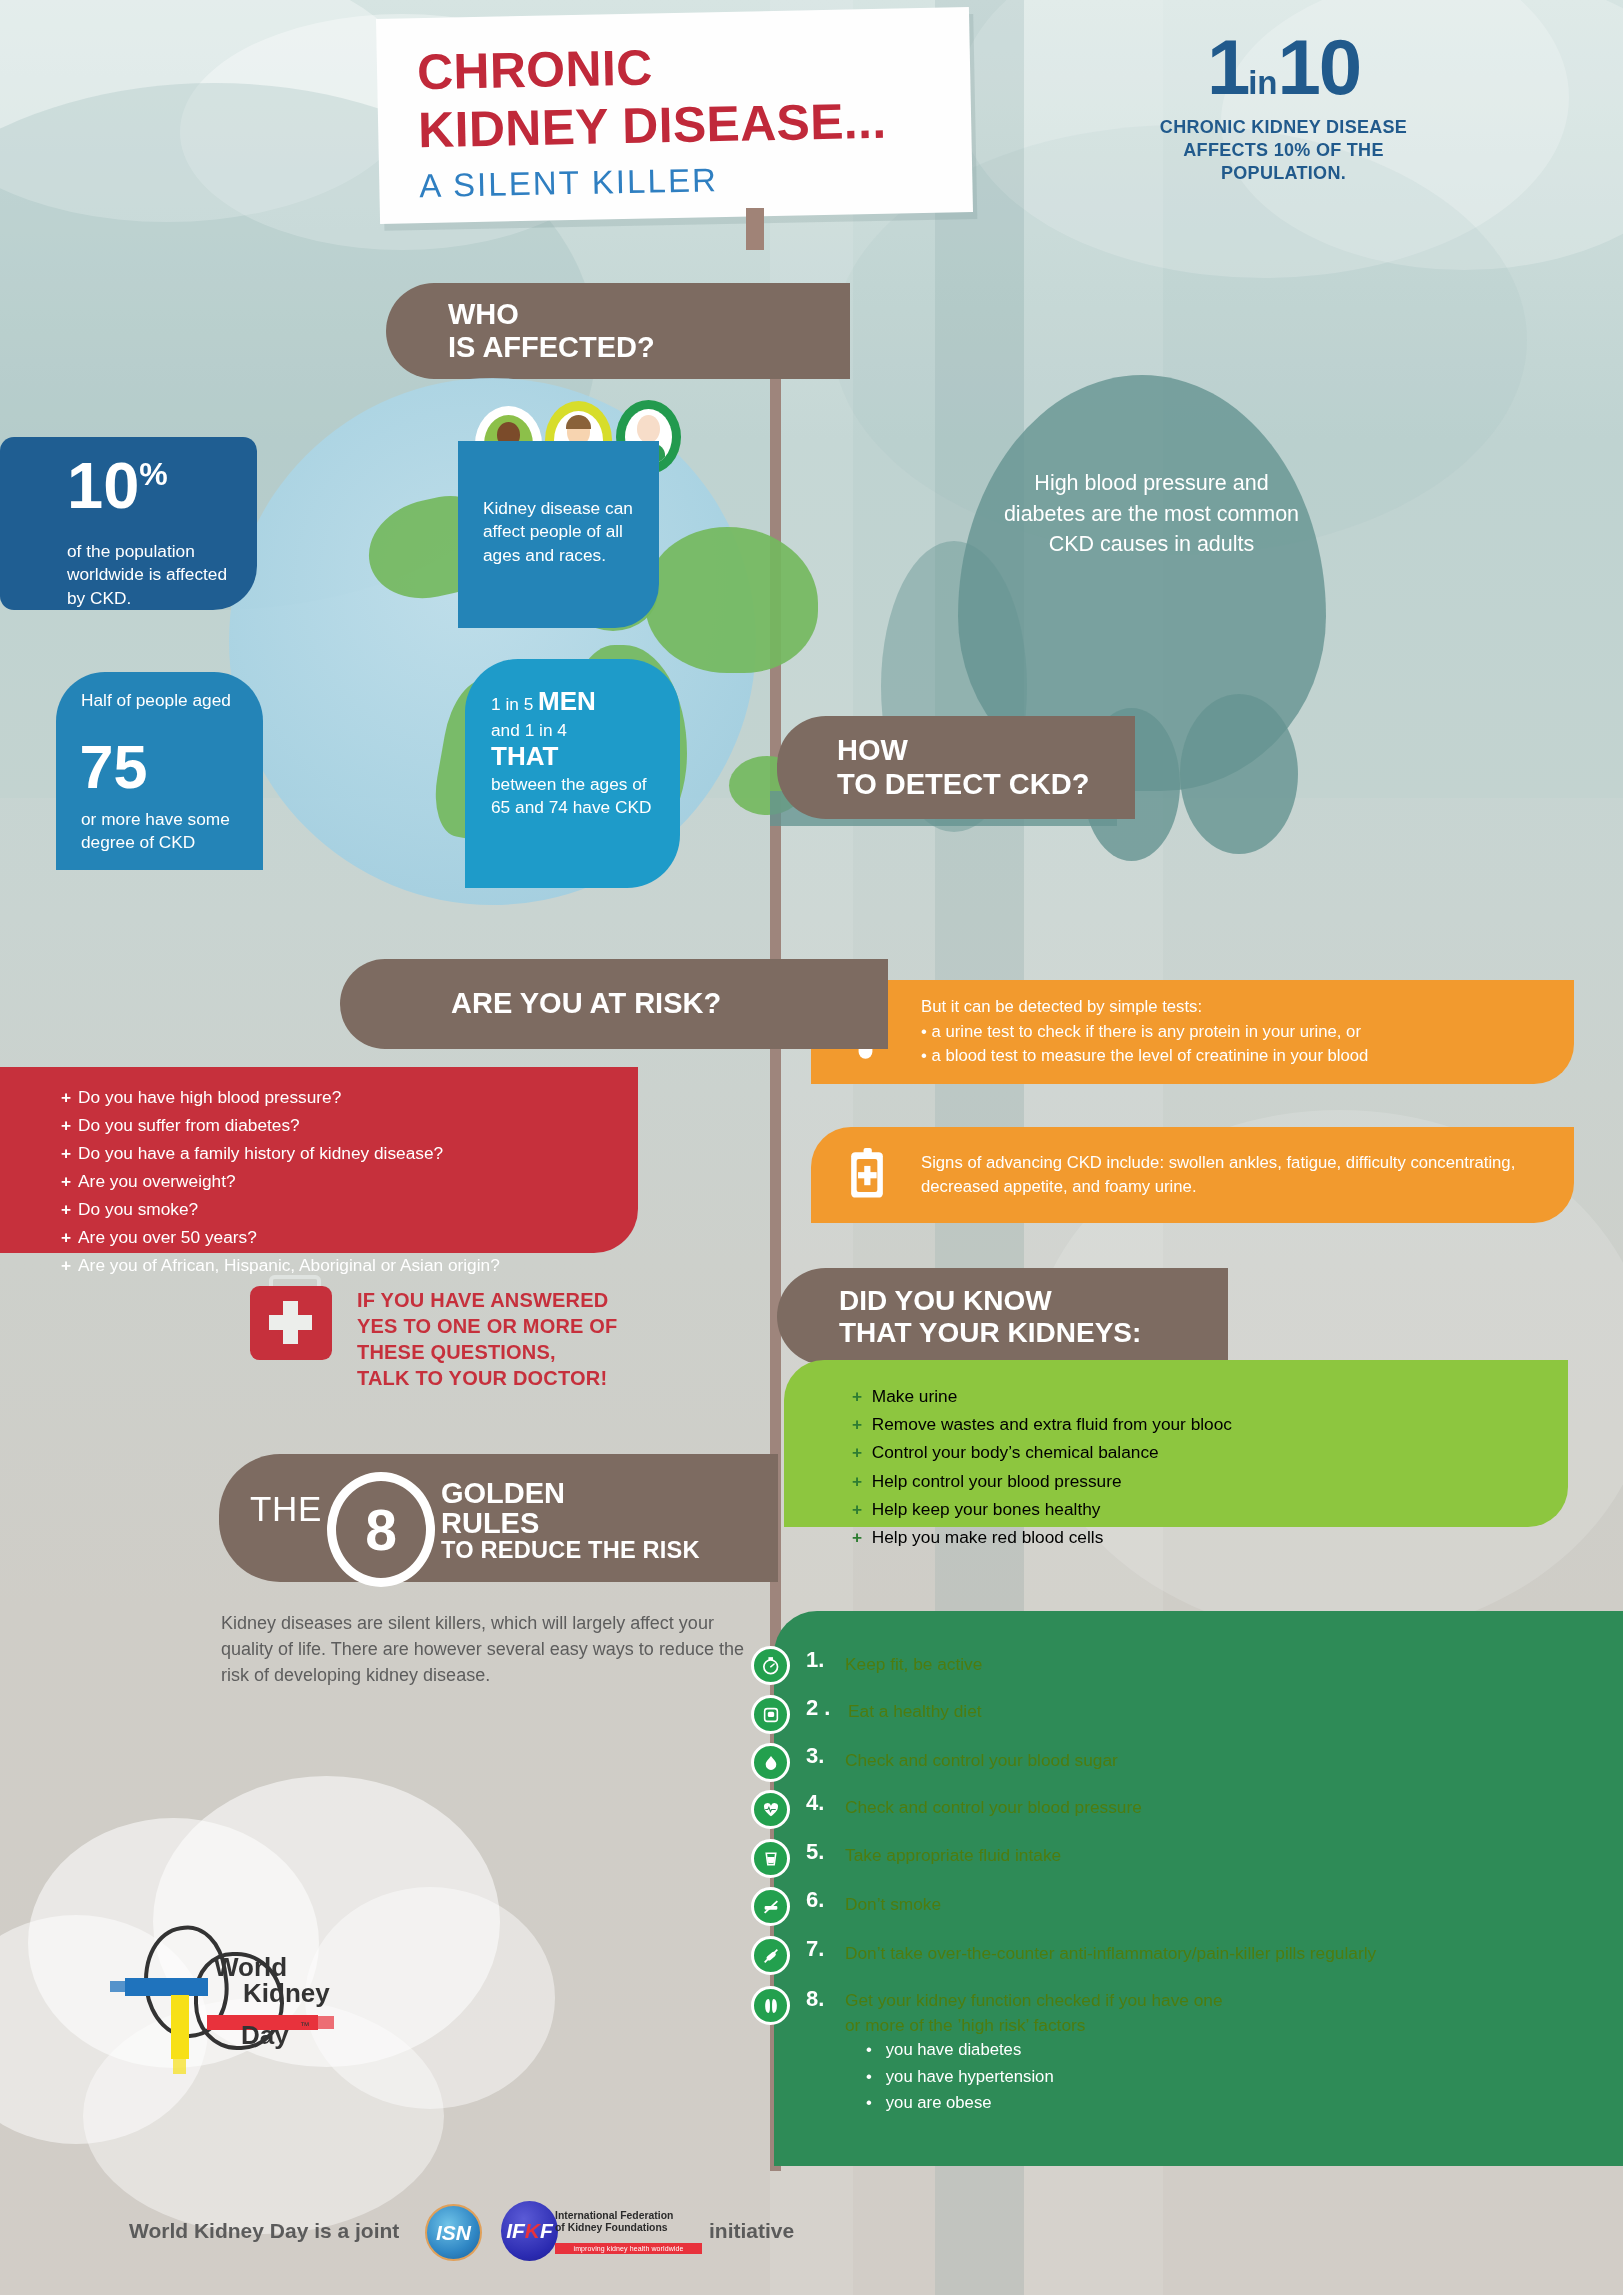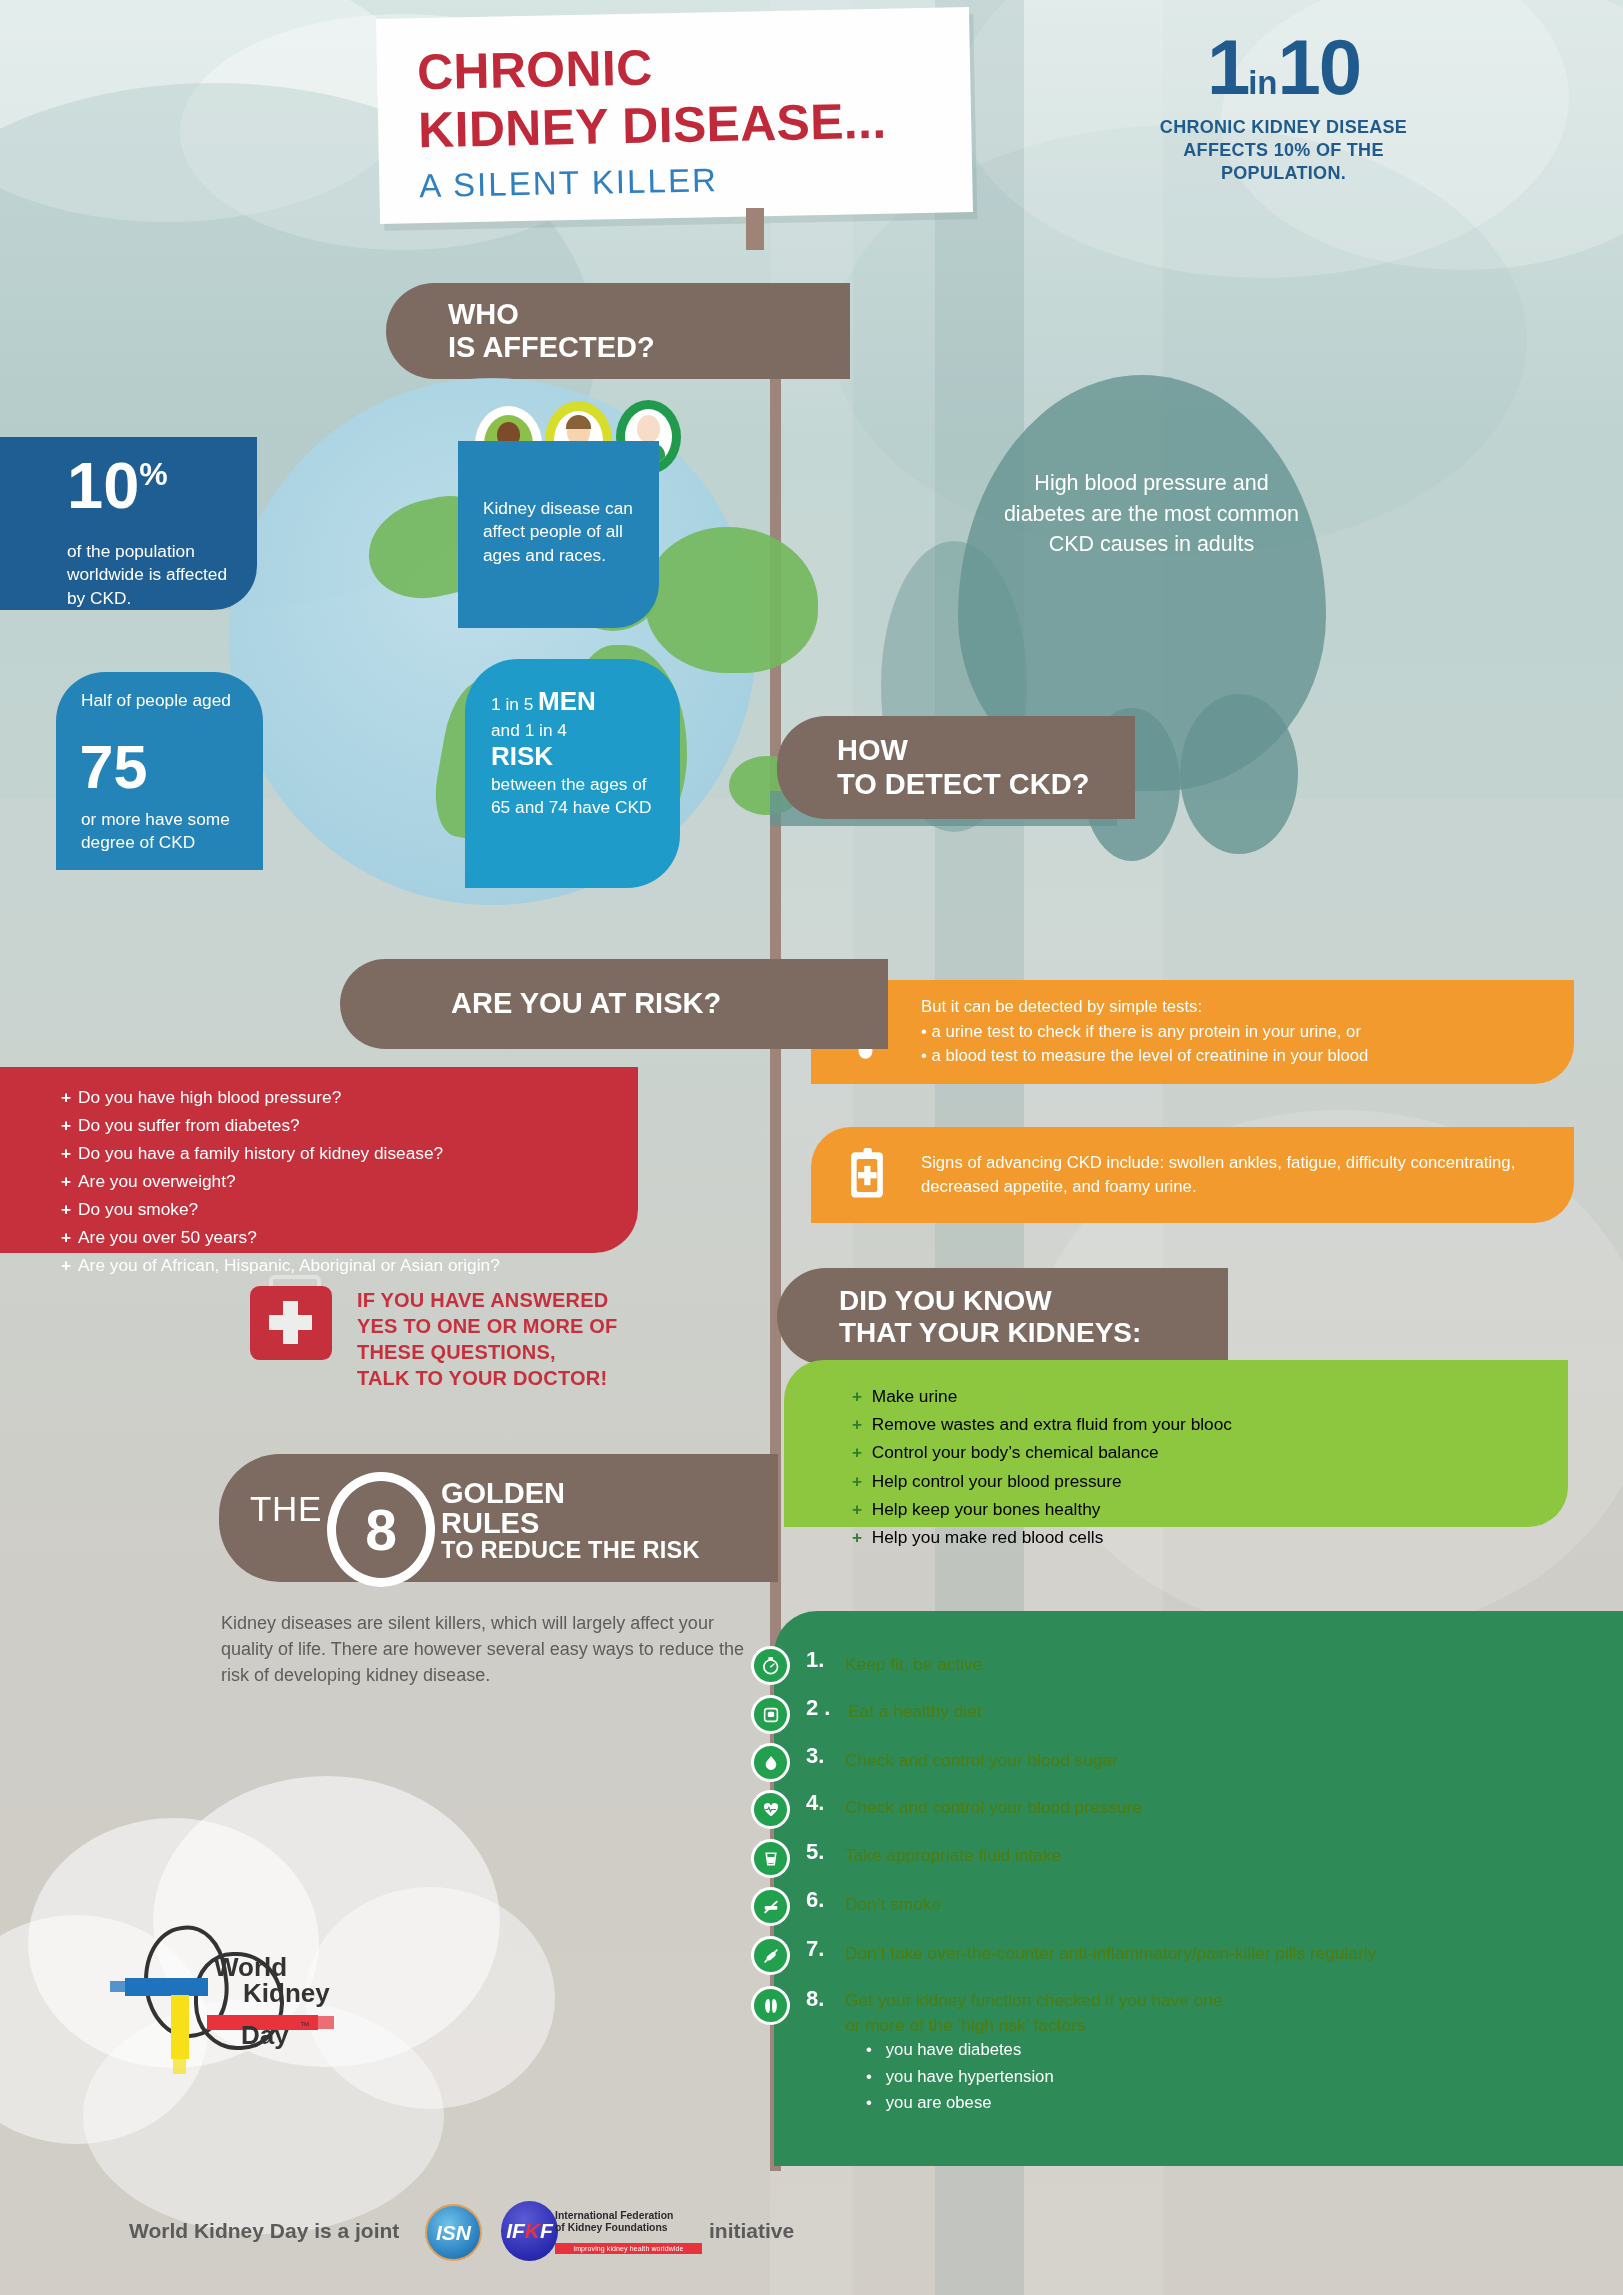--- a/index.html
+++ b/index.html
@@ -40,21 +40,21 @@
   .pill{position:absolute;background:#7d6b61;color:#fff;font-weight:bold;
         border-top-left-radius:49px;border-bottom-left-radius:49px;display:flex;align-items:center;}
   .pill span{display:block;line-height:1.14;}
 
   
   .globe{position:absolute;left:229px;top:378px;width:527px;height:527px;border-radius:50%;
          background:radial-gradient(circle at 45% 38%,#bfe0ee 0%,#a8d4e6 55%,#96c8de 100%);opacity:.85;}
   .land{position:absolute;background:#74b85e;opacity:.92;}
 
   
-  .box-dark{position:absolute;background:#1f5e92;color:#fff;}
+  .box-dark{position:absolute;background:#1f5e92;color:#fff;border-radius:14px;}
   .box-mid{position:absolute;background:#2484b7;color:#fff;}
   .box-light{position:absolute;background:#1e9bc9;color:#fff;}
 
   .r-br{border-bottom-right-radius:44px;}
 
   .stat-num{font-size:65px;font-weight:bold;line-height:.92;}
   .stat-num .pct{font-size:32px;vertical-align:super;}
   .stat-text{font-size:17.3px;line-height:1.35;}
   .av-ring{position:absolute;border-radius:50%;}
 
@@ -212,21 +212,21 @@
   <div class="box-mid" style="left:56px;top:672px;width:207px;height:198px;border-top-left-radius:49px;border-top-right-radius:49px;">
     <div class="stat-text" style="position:absolute;left:25px;top:16.7px;width:153px;">Half of people aged</div>
     <div class="stat-num" style="position:absolute;left:23.6px;top:67px;font-size:61px;">75</div>
     <div class="stat-text" style="position:absolute;left:25px;top:136px;width:160px;">or more have some degree of CKD</div>
   </div>
 
   <div class="box-light" style="left:465px;top:659px;width:215px;height:229px;border-top-left-radius:53px;border-top-right-radius:53px;border-bottom-right-radius:53px;">
     <div style="position:absolute;left:26px;top:26px;width:167px;">
       <div style="font-size:17.3px;line-height:1.3;"><span>1 in 5 </span><span style="font-size:26px;font-weight:bold;">MEN</span></div>
       <div style="font-size:17.3px;line-height:1.35;">and 1 in 4</div>
-      <div style="font-size:26px;font-weight:bold;line-height:1.15;">RISK</div>
+      <div style="font-size:26px;font-weight:bold;line-height:1.15;">THAT</div>
       <div style="font-size:17.3px;line-height:1.34;margin-top:1px;">between the ages of 65 and 74 have CKD</div>
     </div>
   </div>
 
   <div class="kid-blob" style="left:958px;top:375px;width:368px;height:416px;"></div>
   <div class="kid-lobe" style="left:881px;top:541px;width:146px;height:291px;opacity:.55;"></div>
   <div class="kid-lobe" style="left:1083px;top:708px;width:97px;height:153px;"></div>
   <div class="kid-lobe" style="left:1180px;top:694px;width:118px;height:160px;"></div>
   <div class="kid-stem" style="left:770px;top:791px;width:347px;height:35px;"></div>
   <div class="kid-text" style="left:999px;top:444px;width:305px;">High blood pressure and diabetes are the most common CKD causes in adults</div>

